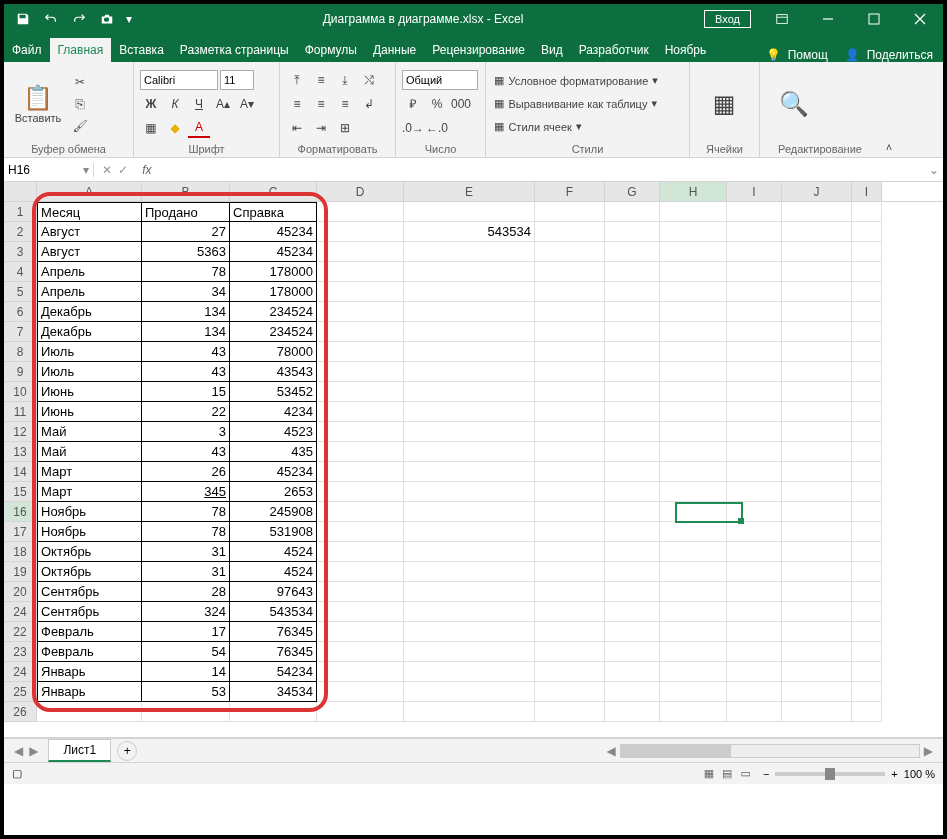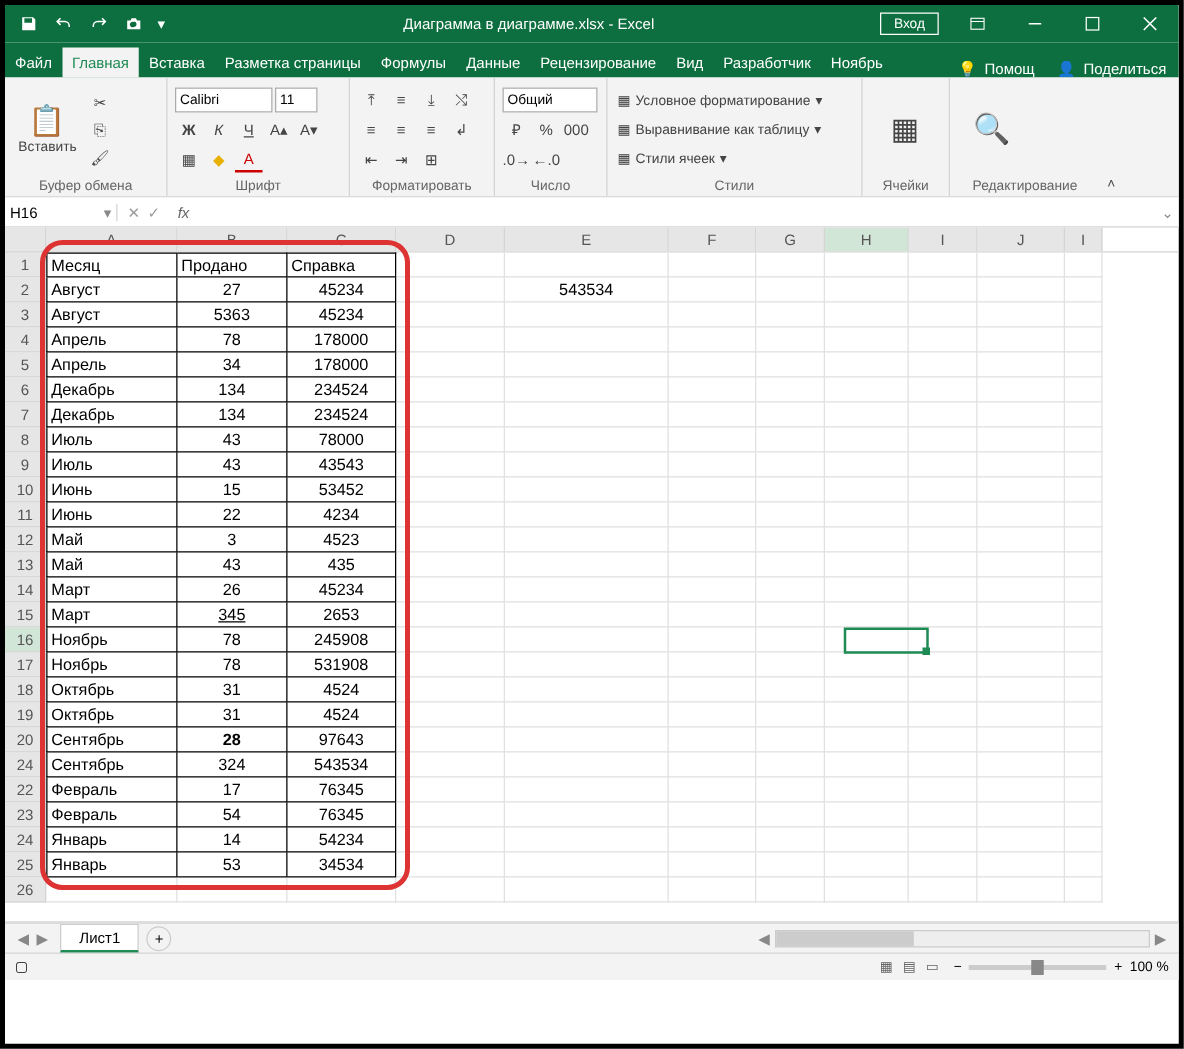--- a/index.html
+++ b/index.html
@@ -39,21 +39,21 @@
 .colheads .ch.sel { background: #d2e6d7; }
 .corner { position: absolute; left: 0; top: 0; width: 33px; height: 20px; background: #e6e6e6; border-right: 1px solid #d4d4d4; border-bottom: 1px solid #d4d4d4; }
 .rows { display: flex; flex-direction: column; }
 .row-g { display: flex; height: 20px; }
 .rh { width: 33px; text-align: center; font-size: 12px; line-height: 20px; background: #e6e6e6; border-right: 1px solid #d4d4d4; border-bottom: 1px solid #d4d4d4; color: #555; cursor: pointer; }
 .rh.sel { background: #d2e6d7; }
 .cell { border-right: 1px solid #e0e0e0; border-bottom: 1px solid #e0e0e0; font-size: 13px; line-height: 20px; padding: 0 3px; overflow: hidden; white-space: nowrap; cursor: cell; }
 .cell.b { border-right: 1px solid #000; border-bottom: 1px solid #000; }
 .cell.bt { border-top: 1px solid #000; }
 .cell.bl { border-left: 1px solid #000; }
-.cell.r { text-align: center; }
+.cell.r { text-align: right; }
 .activecell { position: absolute; border: 2px solid #1e8a54; pointer-events: none; }
 .activecell::after { content: ""; position: absolute; right: -3px; bottom: -3px; width: 6px; height: 6px; background: #1e8a54; }
 .highlight { position: absolute; border: 4px solid #d33; border-radius: 18px; pointer-events: none; }
 .sheettabs { display: flex; align-items: center; height: 24px; font-size: 12px; border-top: 1px solid #d4d4d4; background: #f3f3f3; }
 .sheettabs .nav { display: flex; gap: 6px; padding: 0 10px; color: #888; }
 .sheettabs .stab { padding: 3px 14px; background: #fff; border: 1px solid #ccc; border-bottom: 2px solid #1e8a54; cursor: pointer; }
 .sheettabs .add { width: 20px; height: 20px; border: 1px solid #ccc; border-radius: 50%; display: flex; align-items: center; justify-content: center; margin-left: 6px; cursor: pointer; }
 .sheettabs .hsb { flex: 1; display: flex; justify-content: flex-end; padding-right: 6px; }
 .sheettabs .hsb .track { width: 300px; height: 14px; background: #eee; border: 1px solid #ccc; position: relative; }
 .sheettabs .hsb .thumb { position: absolute; left: 0; top: 0; width: 110px; height: 12px; background: #ccc; }
@@ -551,21 +551,21 @@
         <div class="cell" style="width: 70px;"></div>
         <div class="cell" style="width: 55px;"></div>
         <div class="cell" style="width: 67px;"></div>
         <div class="cell" style="width: 55px;"></div>
         <div class="cell" style="width: 70px;"></div>
         <div class="cell" style="width: 30px;"></div>
       </div>
       <div class="row-g">
         <div class="rh">20</div>
         <div class="cell b bl" style="width: 105px;">Сентябрь</div>
-        <div class="cell b r" style="width: 88px; font-weight: bold;">28</div>
+        <div class="cell b r" style="width: 88px;">28</div>
         <div class="cell b r" style="width: 87px;">97643</div>
         <div class="cell" style="width: 87px;"></div>
         <div class="cell" style="width: 131px;"></div>
         <div class="cell" style="width: 70px;"></div>
         <div class="cell" style="width: 55px;"></div>
         <div class="cell" style="width: 67px;"></div>
         <div class="cell" style="width: 55px;"></div>
         <div class="cell" style="width: 70px;"></div>
         <div class="cell" style="width: 30px;"></div>
       </div>

